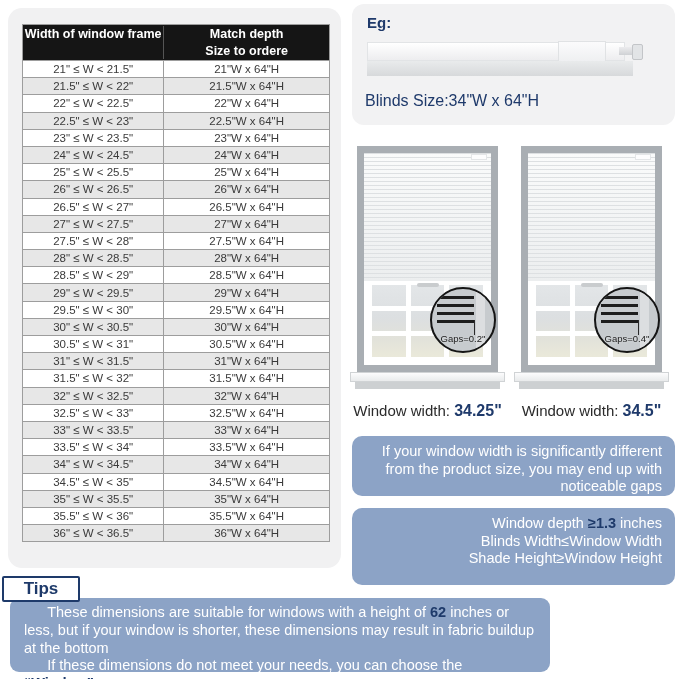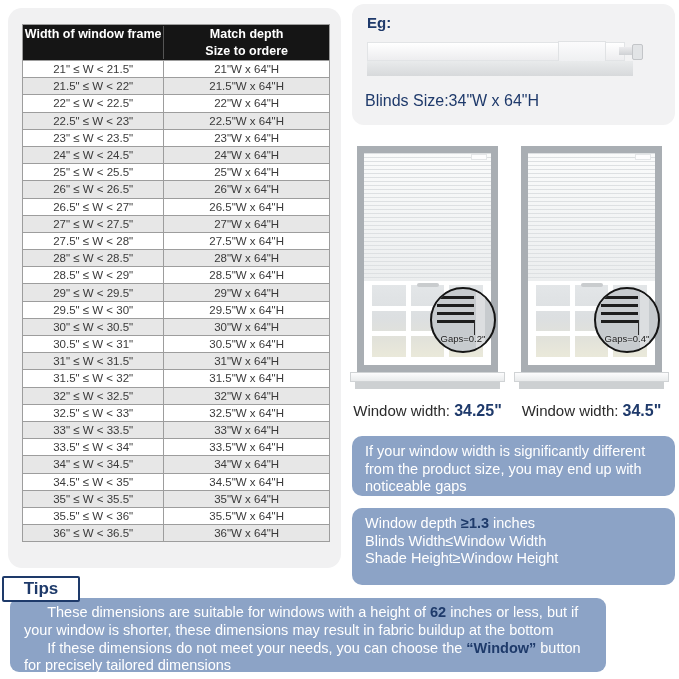--- a/index.html
+++ b/index.html
@@ -57,30 +57,30 @@
   .mag-stripes{position:absolute;left:5px;top:7px;width:37px;height:31px;
                background:repeating-linear-gradient(180deg,#1d1d1d 0 3px,#c7cbce 3px 8px);}
   .mag-band{position:absolute;left:44px;top:0;width:9px;height:100%;background:#dcdee0;}
   .mag-line{position:absolute;left:42px;top:31px;width:1px;height:15px;background:#2a2a2a;}
   .mag-label{position:absolute;left:0;right:0;bottom:7px;text-align:center;font-size:9.5px;color:#1c1c1c;
              text-shadow:0 0 2px #dfe1e3;}
   .win-caption{margin:13px -16px 0;text-align:center;white-space:nowrap;font-size:15px;color:#2b2b2b;}
   .win-caption b{color:#1f3a6b;font-size:16px;}
   
   .note-box{position:absolute;left:352px;width:323px;box-sizing:border-box;border-radius:10px;
-            background:#8ca3c6;color:#ffffff;font-size:14.5px;line-height:1.22;padding:7px 13px;}
+            background:#8ca3c6;color:#ffffff;font-size:14.5px;line-height:1.22;padding:7px 13px;text-align:right;}
   .note-gap{top:436px;height:60px;}
   .note-depth{top:508px;height:77px;}
   .navy-bold{color:#1e3a6a;font-weight:bold;}
   
   .tips-label{position:absolute;left:2px;top:576px;width:78px;height:26px;box-sizing:border-box;
               background:#ffffff;border:2px solid #1e3a6a;border-radius:2px;z-index:2;
               display:flex;align-items:center;justify-content:center;
               font-size:17px;font-weight:bold;color:#1e3a6a;}
-  .tips-box{position:absolute;left:10px;top:598px;width:596px;height:74px;box-sizing:border-box;
+  .tips-box{position:absolute;left:10px;top:598px;width:540px;height:74px;box-sizing:border-box;
             background:#8ca3c6;border-radius:9px;color:#fff;font-size:14.5px;line-height:1.23;
             padding:6px 14px 6px 14px;}
   .tips-box p{margin:0;text-indent:1.6em;}
 </style>
 </head>
 <body>
 
 <div class="canvas">
 
   <div class="left-panel">

